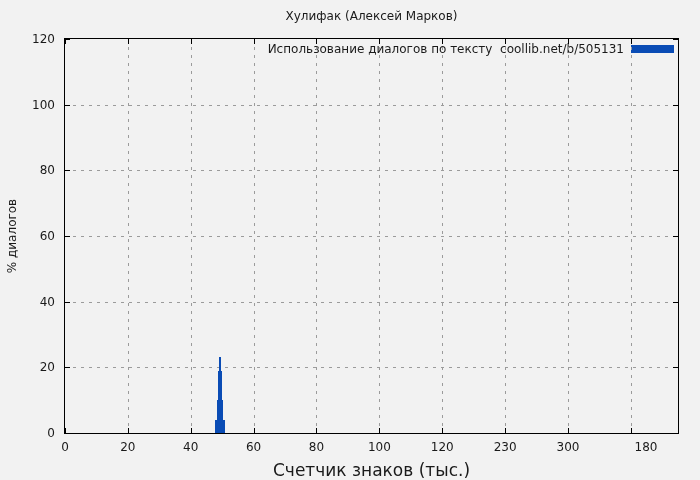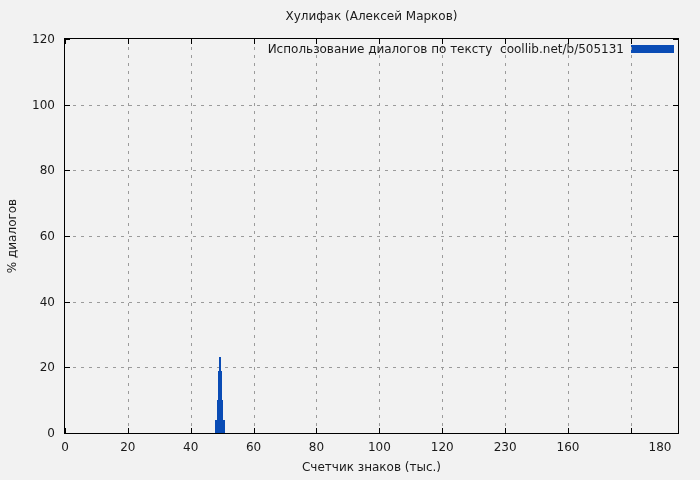--- a/index.html
+++ b/index.html
@@ -14,21 +14,21 @@
   .chart-title{
     position:absolute;left:64px;top:9px;width:615px;
     text-align:center;font-size:12px;white-space:pre;
   }
   .plot{
     position:absolute;left:64px;top:38px;width:615px;height:396px;
     border:1px solid #000;box-sizing:border-box;
   }
   .xlabel{
     position:absolute;left:64px;top:460px;width:615px;
-    text-align:center;font-size:12px;
+    text-align:center;font-size:17px;
   }
   .ylabel{
     position:absolute;left:12px;top:236px;
     transform:translate(-50%,-50%) rotate(-90deg);
     font-size:12px;white-space:nowrap;
   }
   .legend{
     position:absolute;top:3px;right:4px;
     display:flex;align-items:center;gap:7px;
     font-size:12px;
@@ -96,25 +96,25 @@
       <div class="tick tick-b" style="left: 377.231px;"></div>
       <div class="tick tick-t" style="left: 377.231px;"></div>
       <div class="xticklabel" style="left: 377.231px;">120</div>
       <div class="vgrid" style="left: 440.103px;"></div>
       <div class="tick tick-b" style="left: 440.103px;"></div>
       <div class="tick tick-t" style="left: 440.103px;"></div>
       <div class="xticklabel" style="left: 440.103px;">230</div>
       <div class="vgrid" style="left: 502.974px;"></div>
       <div class="tick tick-b" style="left: 502.974px;"></div>
       <div class="tick tick-t" style="left: 502.974px;"></div>
-      <div class="xticklabel" style="left: 502.974px;">160</div>
+      <div class="xticklabel" style="left: 502.974px;">300</div>
       <div class="vgrid" style="left: 565.846px;"></div>
       <div class="tick tick-b" style="left: 565.846px;"></div>
       <div class="tick tick-t" style="left: 565.846px;"></div>
-      <div class="xticklabel" style="left: 595px;">180</div>
+      <div class="xticklabel" style="left: 581px;">180</div>
       <div class="tick tick-l" style="top: 394px;"></div>
       <div class="tick tick-r" style="top: 394px;"></div>
       <div class="yticklabel" style="top: 394px;">0</div>
       <div class="hgrid" style="top: 328.333px;"></div>
       <div class="tick tick-l" style="top: 328.333px;"></div>
       <div class="tick tick-r" style="top: 328.333px;"></div>
       <div class="yticklabel" style="top: 328.333px;">20</div>
       <div class="hgrid" style="top: 262.667px;"></div>
       <div class="tick tick-l" style="top: 262.667px;"></div>
       <div class="tick tick-r" style="top: 262.667px;"></div>

